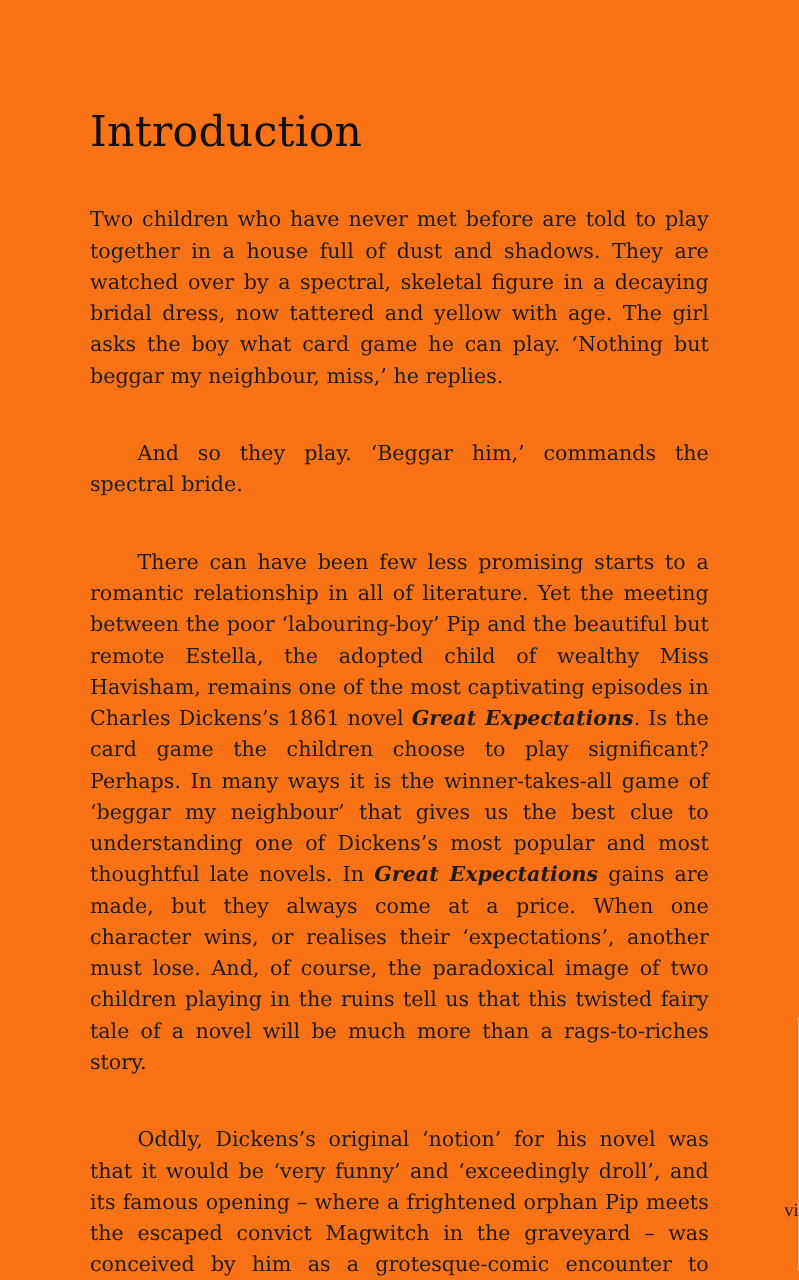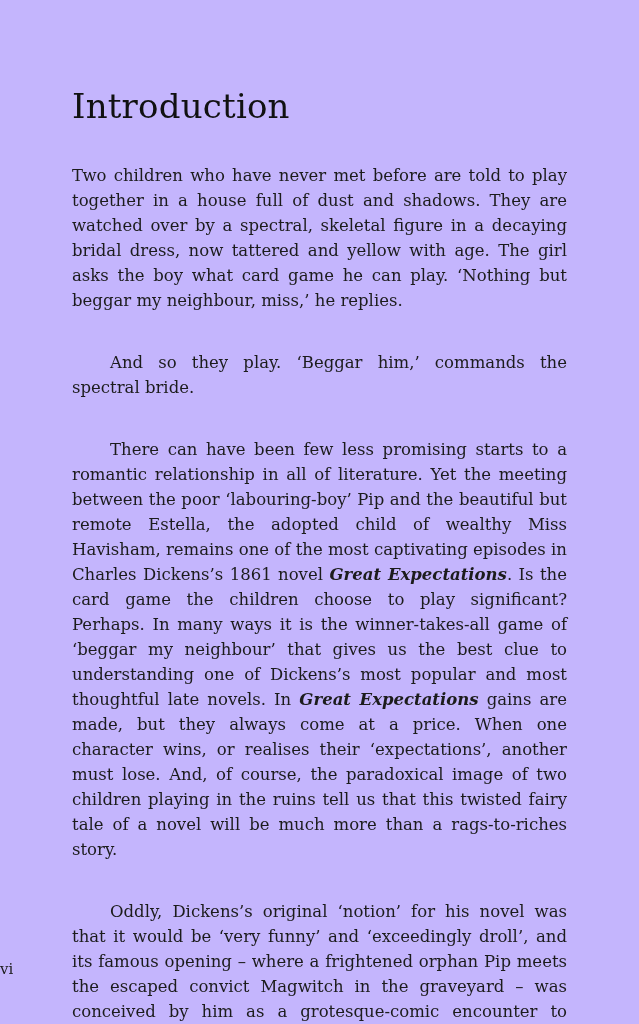--- a/index.html
+++ b/index.html
@@ -5,21 +5,21 @@
   html, body {
     margin: 0;
     padding: 0;
     background: #ffffff;
   }
   .page {
     position: relative;
     width: 639px;
     height: 1024px;
     margin: 0 auto;
-    background: #c4b5fd;
+    background: #f97316;
     box-sizing: border-box;
     padding: 86px 72px 0 72px;
     overflow: hidden;
     font-family: "DejaVu Serif", "Liberation Serif", serif;
     color: #1c1c1c;
   }
   .title {
     font-family: "DejaVu Serif", "Liberation Serif", serif;
     font-size: 34px;
     font-weight: 400;
@@ -48,23 +48,24 @@
   .body-text sup {
     font-size: 10px;
     line-height: 0;
     vertical-align: super;
   }
   .footer {
     position: absolute;
     left: 0;
     right: 0;
     bottom: 46px;
-    text-align: left;
+    text-align: right;
     font-size: 15px;
     color: #1c1c1c;
+    font-family: Liberation Serif, serif;
   }
 </style>
 </head>
 <body>
 
 <div class="page">
   <h1 class="title">Introduction</h1>
 
   <div class="body-text">
       <p>Two children who have never met before are told to play together in a house full of dust and shadows. They are watched over by a spectral, skeletal figure in a decaying bridal dress, now tattered and yellow with age. The girl asks the boy what card game he can play. ‘Nothing but beggar my neighbour, miss,’ he replies.</p>

